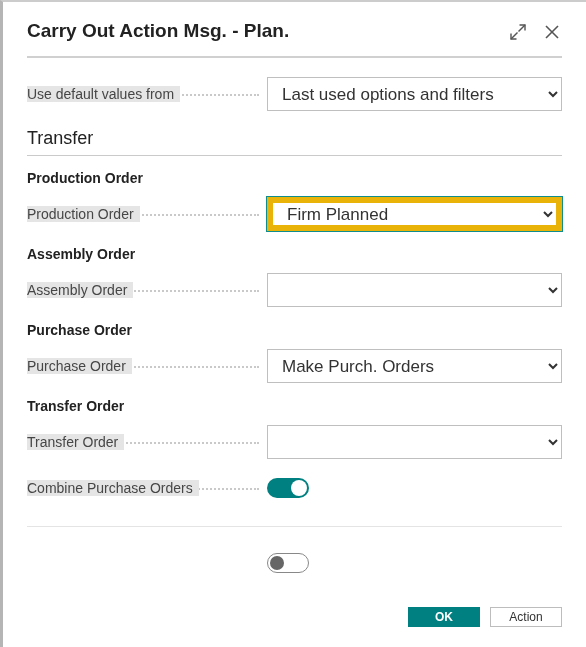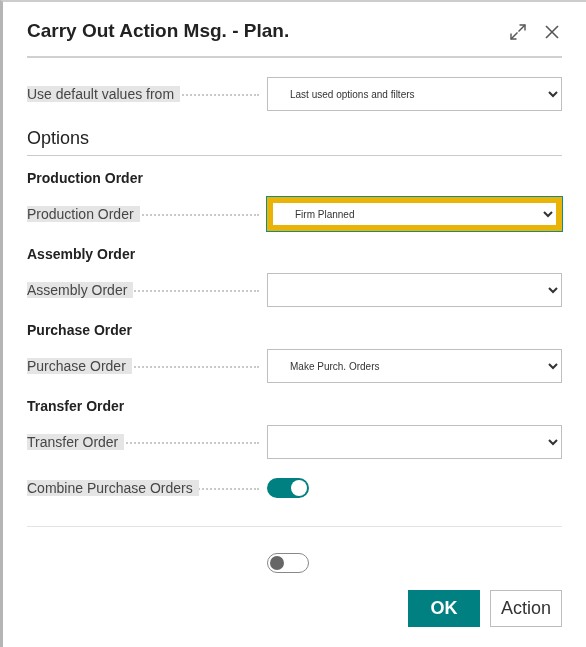--- a/index.html
+++ b/index.html
@@ -86,22 +86,22 @@
     z-index: 0;
   }
   .row-control {
     flex: 1;
   }
   .select {
     width: 100%;
     height: 34px;
     border: 1px solid #bfbfbf;
     background: #fff;
-    font-size: 10px;
-    padding: 0 18px;
+    font-size: 17px;
+    padding: 0 10px;
     color: #333;
     font-family: inherit;
   }
   .select.active {
     border: 6px solid #eab308;
     outline: 1px solid #0f8d8d;
   }
   .options-heading {
     font-size: 18px;
     color: #222;
@@ -152,22 +152,22 @@
     margin: 20px 0 18px 0;
   }
   .footer {
     padding: 14px 24px 20px 24px;
     display: flex;
     justify-content: flex-end;
     gap: 10px;
   }
   .btn {
     min-width: 72px;
-    height: 37px;
-    font-size: 18px;
+    height: 20px;
+    font-size: 12px;
     border: 1px solid #bdbdbd;
     background: #fff;
     color: #333;
     cursor: pointer;
     font-family: inherit;
   }
   .btn.primary {
     background: #008080;
     border-color: #008080;
     color: #fff;
@@ -207,21 +207,21 @@
       <div class="row-label">
         <span class="text">Use default values from</span><span class="dots"></span>
       </div>
       <div class="row-control">
         <select class="select">
           <option>Last used options and filters</option>
         </select>
       </div>
     </div>
 
-    <div class="options-heading">Options</div>
+    <div class="options-heading">Transfer</div>
 
     <div class="group-label">Production Order</div>
     <div class="row">
       <div class="row-label">
         <span class="text">Production Order</span><span class="dots"></span>
       </div>
       <div class="row-control">
         <select class="select active">
           <option>Firm Planned</option>
         </select>

